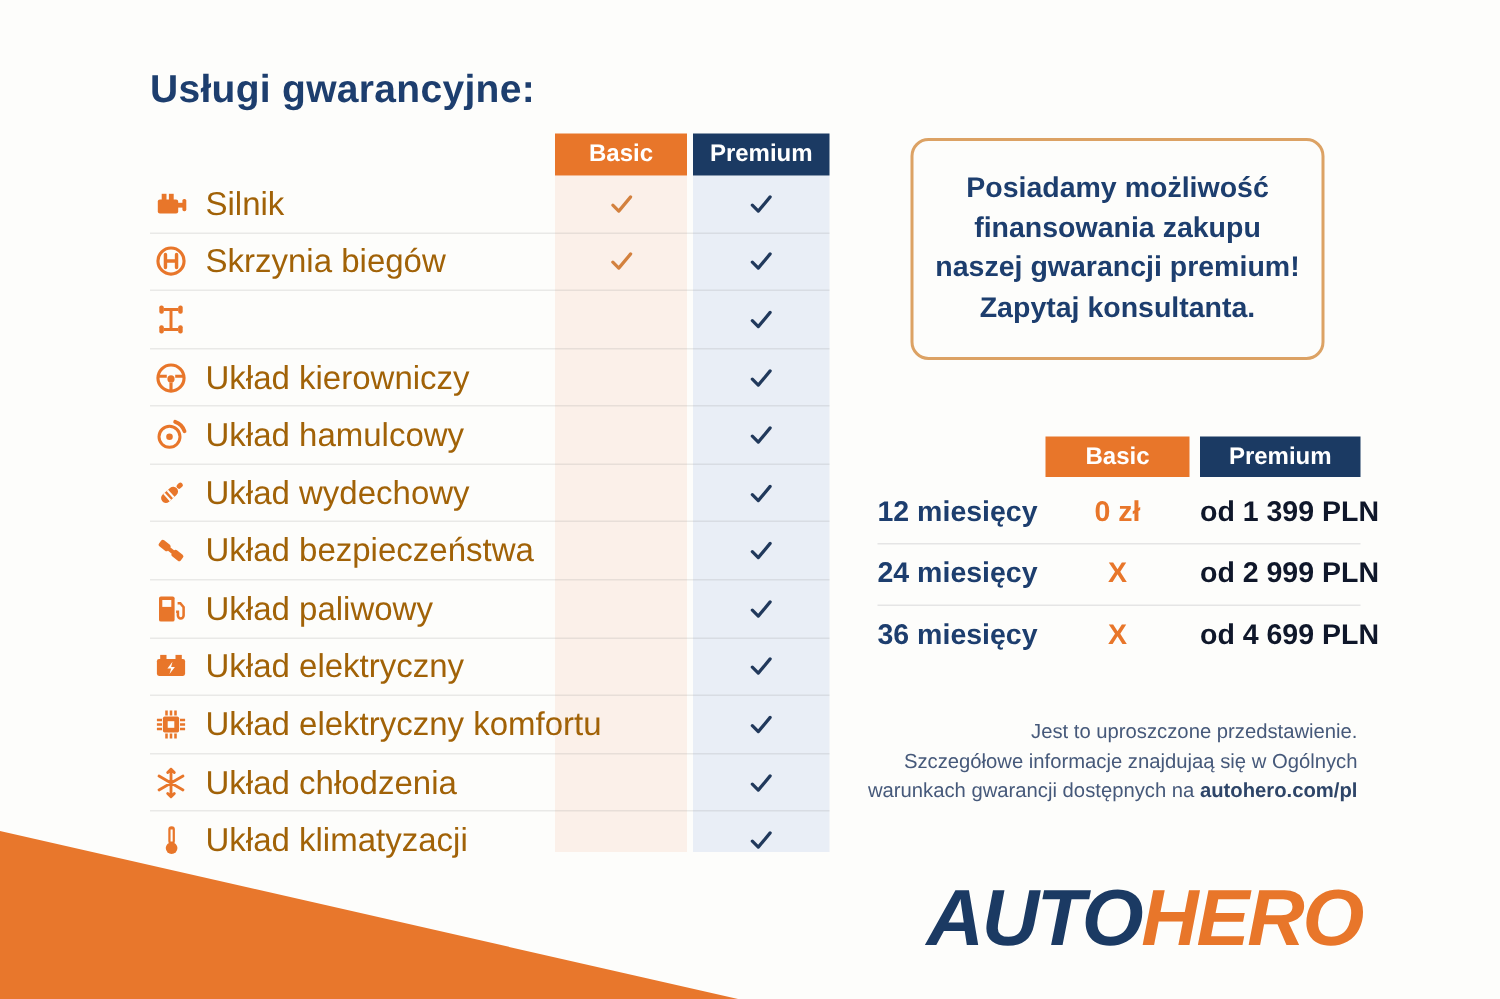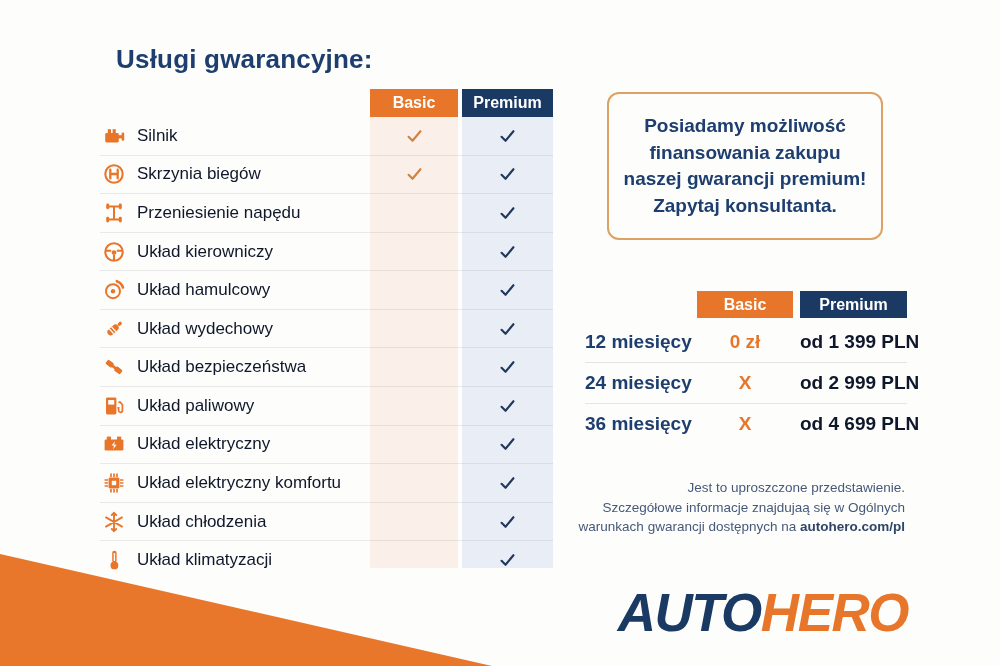--- a/index.html
+++ b/index.html
@@ -4,40 +4,40 @@
 <style>
   html,body{margin:0;padding:0;background:#fff;}
   #stage{position:relative;width:1000px;height:666px;background:#fdfdfb;overflow:hidden;
          font-family:"Liberation Sans",sans-serif;}
 
   
   .wedge{position:absolute;left:0;top:554px;width:492px;height:112px;background:#e8772c;
          clip-path:polygon(0 0,100% 100%,0 100%);}
 
   
-  #title{position:absolute;left:116px;top:44px;margin:0;font-size:26px;font-weight:700;
+  #title{position:absolute;left:100px;top:44px;margin:0;font-size:26px;font-weight:700;
          color:#1d3e6e;letter-spacing:.2px;}
 
   
   .services{position:absolute;left:100px;top:89px;width:453px;height:479px;}
   .colbg{position:absolute;top:28px;height:451px;}
   .colbg-basic{left:270px;width:88px;background:#fbf0e9;}
   .colbg-premium{left:362px;width:91px;background:#e9eef6;}
   .hdr{position:absolute;top:0;height:28px;display:flex;align-items:center;justify-content:center;
        color:#fff;font-weight:700;font-size:16px;}
   .hdr-basic{left:270px;width:88px;background:#e8762a;}
   .hdr-premium{left:362px;width:91px;background:#1b3a63;}
   #service-rows{position:absolute;top:28px;left:0;width:453px;}
   .service-row{position:relative;height:37.58px;border-bottom:1px solid rgba(110,110,110,.14);}
   .service-row:last-child{border-bottom:none;}
   .svc-icon{position:absolute;left:2px;top:50%;transform:translateY(-50%);width:24px;height:24px;
             color:#e8762a;}
   .svc-icon svg{width:24px;height:24px;display:block;}
   .svc-label{position:absolute;left:37px;top:50%;transform:translateY(-50%);
-             font-size:17px;color:#0f172a;white-space:nowrap;}
+             font-size:22px;color:#a16207;white-space:nowrap;}
   .svc-cell{position:absolute;top:50%;transform:translateY(-50%);display:flex;justify-content:center;}
   .svc-basic{left:270px;width:88px;color:#d3813e;}
   .svc-premium{left:362px;width:91px;color:#21395c;}
   .svc-cell svg{width:19px;height:19px;display:block;}
 
   
   .promo{position:absolute;left:607px;top:92px;width:276px;height:148px;box-sizing:border-box;
          border:2px solid #dca264;border-radius:12px;display:flex;flex-direction:column;
          justify-content:center;text-align:center;color:#1d3e6e;font-weight:700;
          font-size:19px;line-height:26.5px;}
@@ -126,21 +126,20 @@
         <div class="service-row">
           <span class="svc-icon">
             <svg viewBox="0 0 24 24" fill="currentColor">
               <path d="M7 5.4h10M7 18.6h10M12 5.4v13.2" stroke="currentColor" stroke-width="2" fill="none"></path>
               <rect x="4.2" y="2.6" width="3" height="5.6" rx="1.4"></rect>
               <rect x="16.8" y="2.6" width="3" height="5.6" rx="1.4"></rect>
               <rect x="4.2" y="15.8" width="3" height="5.6" rx="1.4"></rect>
               <rect x="16.8" y="15.8" width="3" height="5.6" rx="1.4"></rect>
             </svg>
           </span>
-          <span class="svc-label">Przeniesienie napędu</span>
           <span class="svc-cell svc-basic"></span>
           <span class="svc-cell svc-premium">
             <svg viewBox="0 0 24 24">
               <path d="M4.5 13l5 5L19.5 6" fill="none" stroke="currentColor" stroke-width="2.7" stroke-linecap="round" stroke-linejoin="round"></path>
             </svg>
           </span>
         </div>
         <div class="service-row">
           <span class="svc-icon">
             <svg viewBox="0 0 24 24" fill="none" stroke="currentColor">

